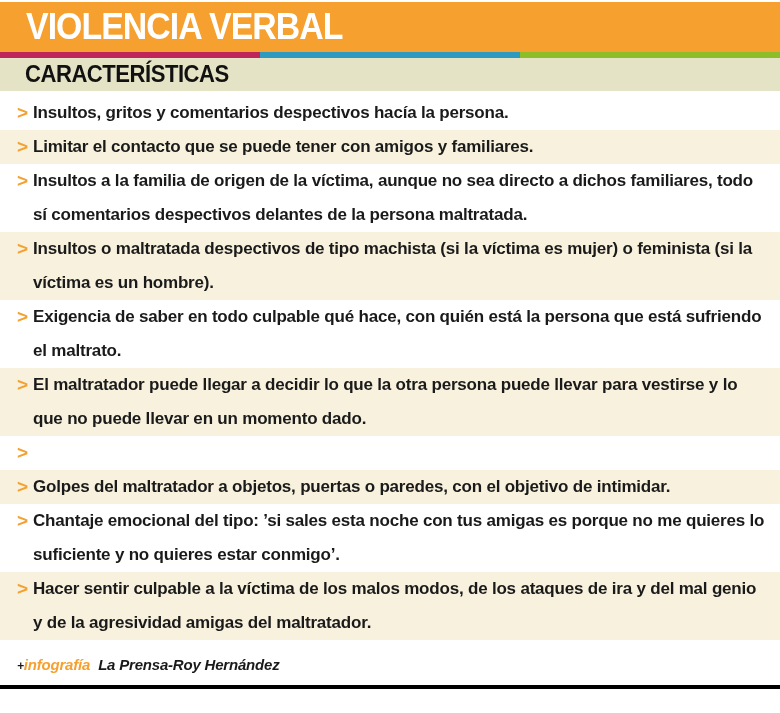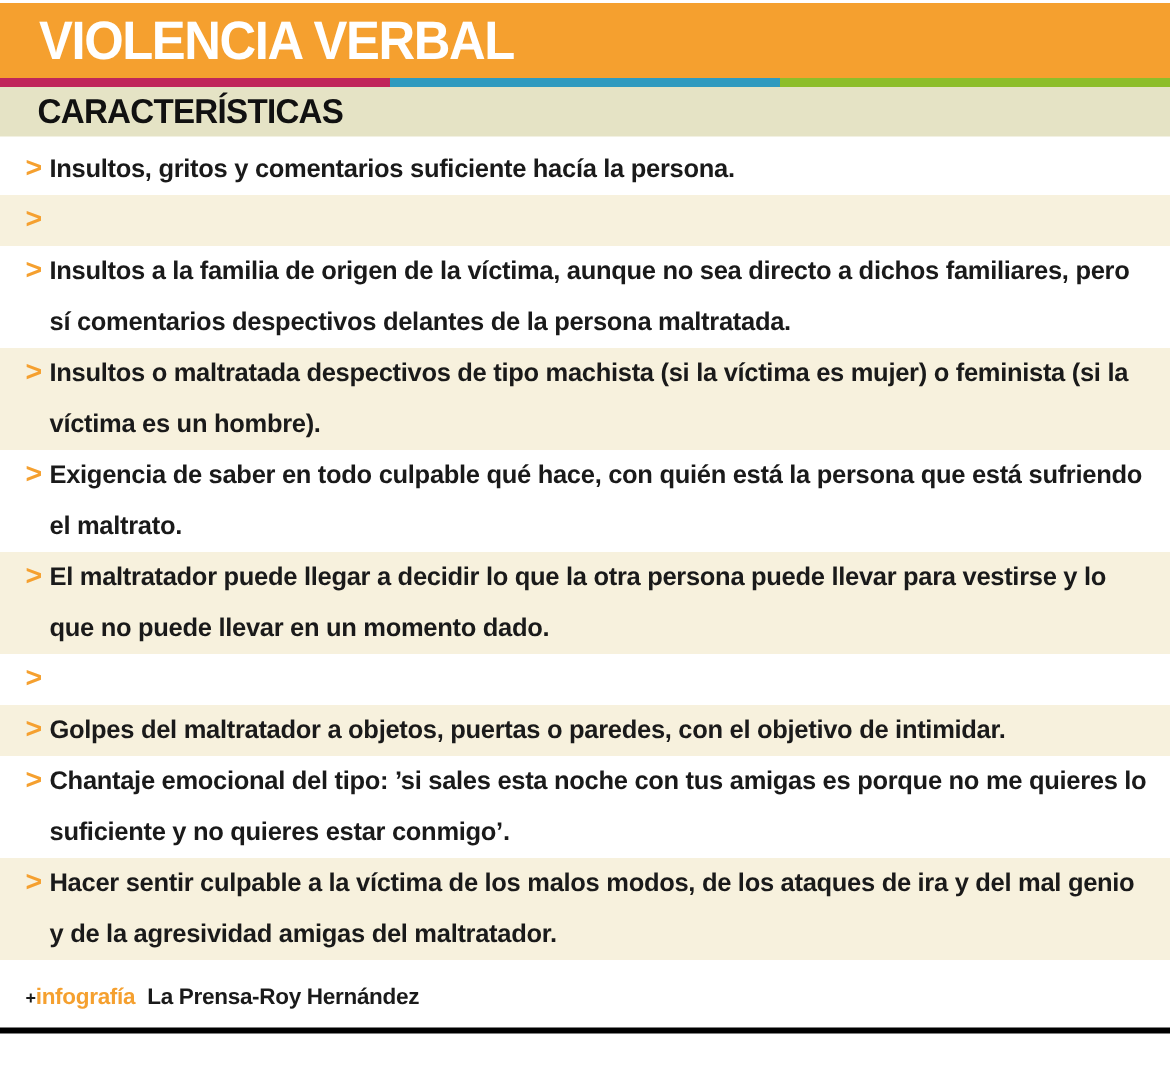--- a/index.html
+++ b/index.html
@@ -81,20 +81,21 @@
     letter-spacing: -0.2px;
   }
   
   .footer { width: 780px; }
   .credit-line {
     margin: 16px 0 12px 17px;
     font-size: 15px;
     font-weight: bold;
     color: var(--text, #1A1A1A);
     letter-spacing: -0.2px;
+    font-style: italic;
   }
   .plus { font-size: 12px; font-weight: bold; color: var(--text, #1A1A1A); }
   .credit-label { color: var(--orange, #F5A02F); }
   .credit-value { margin-left: 8px; color: var(--text, #1A1A1A); }
   .divider {
     margin-top: 9px;
     width: 780px;
     height: 4px;
     background: #000;
   }
@@ -121,30 +122,31 @@
     <div class="seg-green"></div>
   </div>
 
   <div class="section-bar">
     <h2 class="section-title">CARACTERÍSTICAS</h2>
   </div>
 
   <ul class="char-list">
     <li>
       <span class="bullet">&gt;</span>
-      <span class="item-text">Insultos, gritos y comentarios suficiente hacía la persona.</span>
+      <span class="item-text">Insultos, gritos y comentarios despectivos hacía la persona.</span>
     </li>
 
     <li>
       <span class="bullet">&gt;</span>
+      <span class="item-text">Limitar el contacto que se puede tener con amigos y familiares.</span>
     </li>
 
     <li>
       <span class="bullet">&gt;</span>
-      <span class="item-text">Insultos a la familia de origen de la víctima, aunque no sea directo a dichos familiares, pero sí comentarios despectivos delantes de la persona maltratada.</span>
+      <span class="item-text">Insultos a la familia de origen de la víctima, aunque no sea directo a dichos familiares, todo sí comentarios despectivos delantes de la persona maltratada.</span>
     </li>
 
     <li>
       <span class="bullet">&gt;</span>
       <span class="item-text">Insultos o maltratada despectivos de tipo machista (si la víctima es mujer) o feminista (si la víctima es un hombre).</span>
     </li>
 
     <li>
       <span class="bullet">&gt;</span>
       <span class="item-text">Exigencia de saber en todo culpable qué hace, con quién está la persona que está sufriendo el maltrato.</span>

